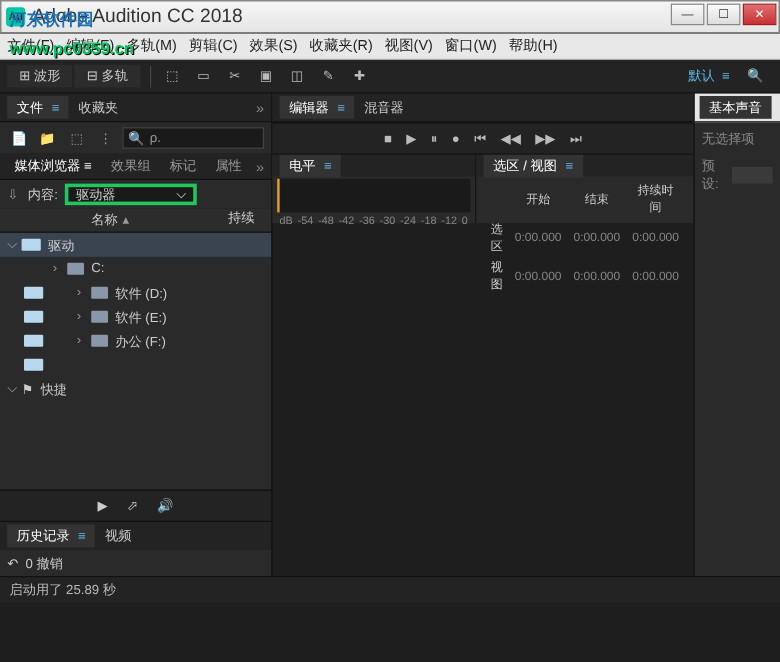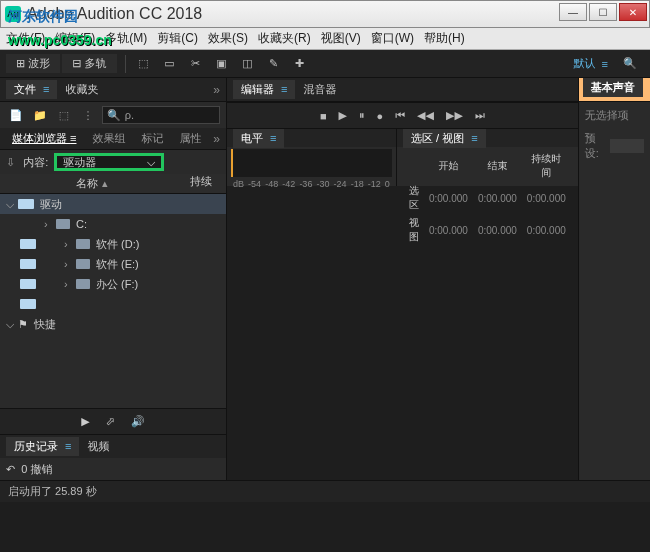--- a/index.html
+++ b/index.html
@@ -32,21 +32,21 @@
 .ptab { padding: 2px 8px; color: #ccc; font-size: 11px; }
 .ptab.active { background: #333; color: #fff; }
 .ptab .ham { color: #5fb8e8; margin-left: 4px; }
 .pclose { margin-left: auto; color: #888; font-size: 12px; }
 
 .filerow { height: 26px; display: flex; align-items: center; padding: 0 6px; background: #2a2a2a; }
 .icobtn { width: 20px; height: 20px; display: flex; align-items: center; justify-content: center; color: #999; margin-right: 4px; }
 .search { flex: 1; height: 18px; background: #1a1a1a; border: 1px solid #444; color: #999; padding: 0 4px; font-size: 11px; display: flex; align-items: center; }
 .search .sico { margin-right: 4px; }
 .btab { padding: 2px 6px; color: #999; font-size: 11px; margin-right: 4px; }
-.btab.active { color: #fff; text-decoration: underline; }
+.btab.active { color: #fff; }
 
 .contentrow { height: 24px; display: flex; align-items: center; padding: 0 6px; background: #2a2a2a; }
 .dlbtn { color: #999; margin-right: 8px; }
 .clabel { color: #ccc; margin-right: 6px; }
 .cselect { flex: 1; max-width: 110px; height: 18px; background: #1a1a1a; border: 3px solid #22c55e; color: #ccc; display: flex; align-items: center; padding: 0 6px; font-size: 11px; justify-content: space-between; }
 
 .colhead { height: 20px; display: flex; background: #2c2c2c; padding: 0 6px; border-bottom: 1px solid #111; }
 .colhead .c1 { width: 70px; color: #ccc; }
 .colhead .c2 { flex: 1; color: #ccc; display: flex; align-items: center; }
 .colhead .c3 { width: 30px; color: #ccc; }
@@ -84,21 +84,21 @@
 .levscale { display: flex; justify-content: space-around; color: #888; font-size: 9px; padding: 0 4px; }
 
 .selpanel { flex: 1; background: #2a2a2a; }
 .selhead { height: 18px; display: flex; align-items: center; padding: 0 6px; background: #232323; }
 .seltable { padding: 2px 6px; }
 .seltable table { width: 100%; font-size: 10px; color: #888; }
 .seltable th { color: #ccc; font-weight: normal; text-align: center; padding: 1px 4px; font-size: 10px; }
 .seltable td { text-align: left; padding: 1px 4px; }
 .seltable .rl { color: #ccc; text-align: left; }
 
-.rfar .rhead { height: 24px; background: #fdba74; display: flex; align-items: flex-start; padding: 0 4px; border-bottom: 1px solid #111; font-weight: bold; }
+.rfar .rhead { height: 24px; background: #e5e5e5; display: flex; align-items: center; padding: 0 4px; border-bottom: 1px solid #111; }
 .rfar .rbody { padding: 6px; color: #888; }
 .rfar .preset { margin-top: 8px; display: flex; align-items: center; }
 .rfar .preset .pbox { width: 40px; height: 14px; background: #3a3a3a; margin-left: 4px; }
 
 .status { height: 22px; background: #232323; display: flex; align-items: center; padding: 0 8px; color: #bbb; border-top: 1px solid #111; font-size: 11px; }
 </style>
 </head>
 <body>
 
 <div class="titlebar">

